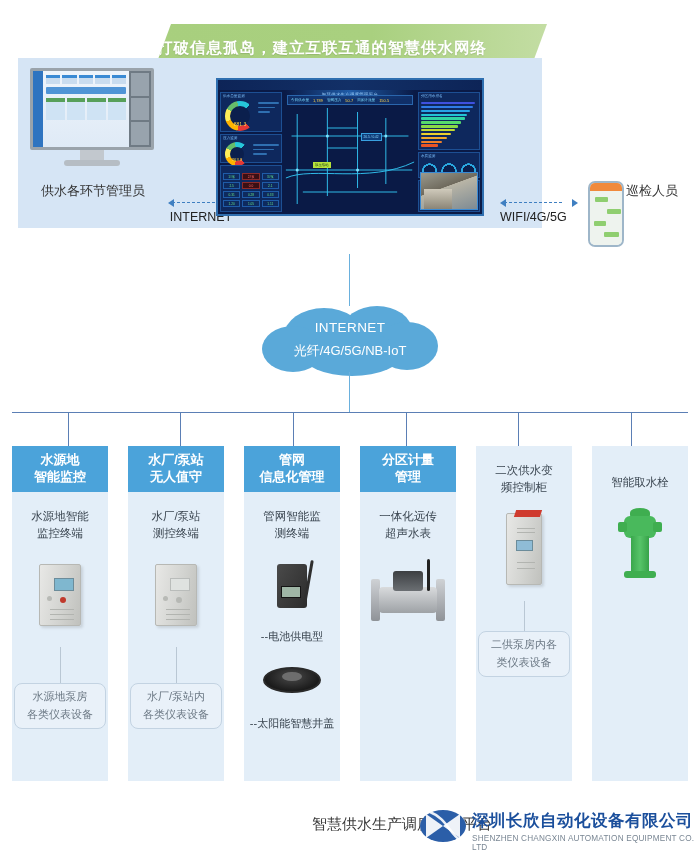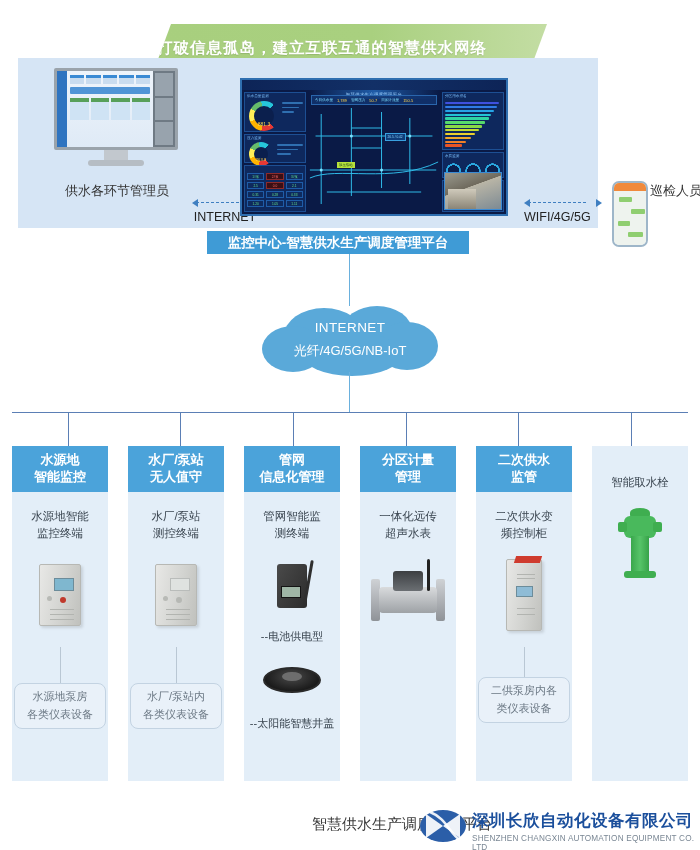--- a/index.html
+++ b/index.html
@@ -21,23 +21,22 @@
     display: flex; align-items: center; justify-content: flex-start;
   }
   .banner span {
     color: #ffffff; font-size: 15.5px; font-weight: bold;
     letter-spacing: 1px; text-shadow: 0 1px 1px rgba(0,0,0,.12);
   }
 
   
   .top-panel {
     position: absolute; left: 18px; top: 58px;
-    width: 580px; height: 170px;
+    width: 524px; height: 170px;
     background: #d6e5f5;
-    padding-left: 24px;
   }
   .top-panel-inner { position: relative; width: 100%; height: 100%; }
 
   
   .monitor { position: absolute; left: 12px; top: 10px; width: 124px; height: 108px; }
   .monitor-screen {
     position: absolute; left: 0; top: 0; width: 124px; height: 82px;
     background: #ffffff; border: 3px solid #9aa3ab; border-radius: 2px;
     overflow: hidden;
   }
@@ -407,23 +406,20 @@
             <i style="left:4px;top:30px;width:12px;height:5px"></i>
             <i style="left:14px;top:41px;width:15px;height:5px"></i>
           </div>
         </div>
       </div>
       <div class="cap-right">巡检人员</div>
 
     </div>
   </div>
 
-  <div class="platform-bar">
-    <span>监控中心-智慧供水生产调度管理平台</span>
-  </div>
 
   <div class="stem1"></div>
   <div class="cloud">
     <i class="blob c1"></i>
       <i class="blob c2"></i>
       <i class="blob c3"></i>
       <i class="blob c4"></i>
       <i class="blob c5"></i>
     <div class="cloud-text">
       <div class="l1">INTERNET</div>
@@ -530,24 +526,20 @@
           <div class="fl l"></div>
             <div class="fl r"></div>
           <div class="body"></div>
             <div class="head"></div>
             <div class="ant"></div>
         </div>
       </div>
     </div>
 
     <div class="col">
-      <div class="col-head">
-        <b>二次供水</b>
-        <b>监管</b>
-      </div>
       <div class="col-sub">
         <div>二次供水变</div>
           <div>频控制柜</div>
       </div>
       <div class="col-img">
         <div class="cabinet cabinet-tall">
           <div class="cabinet-red"></div>
           <div class="scr" style="left:9px;top:26px;width:17px;height:11px;background:#8fbcd6"></div>
           <div class="ln" style="top:14px"></div>
             <div class="ln" style="top:18px"></div>

